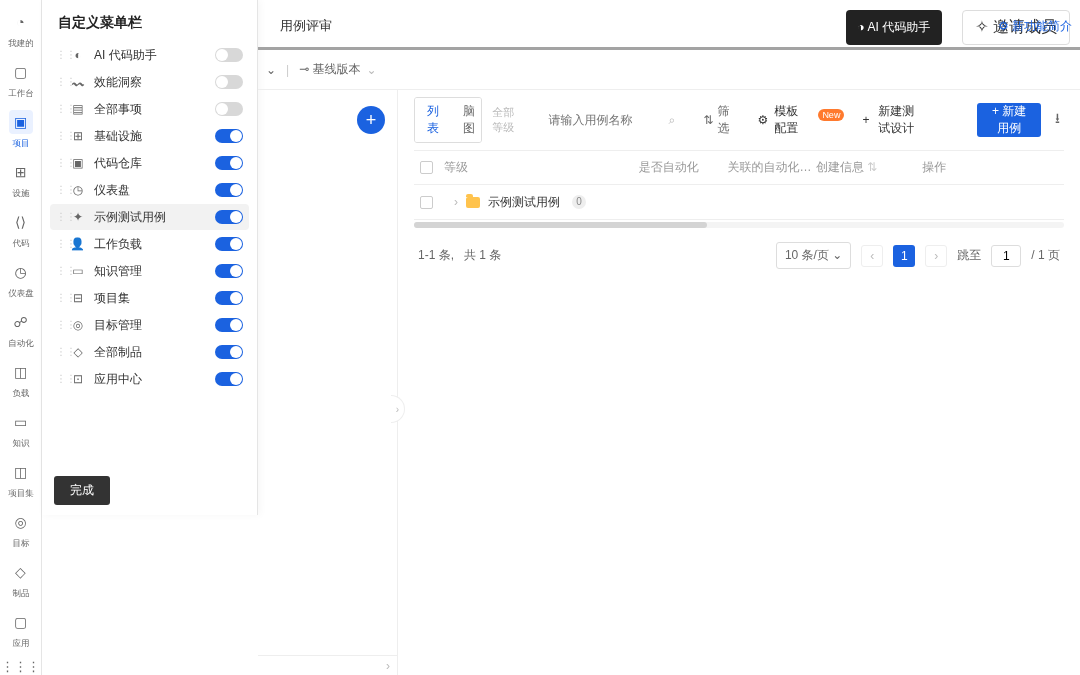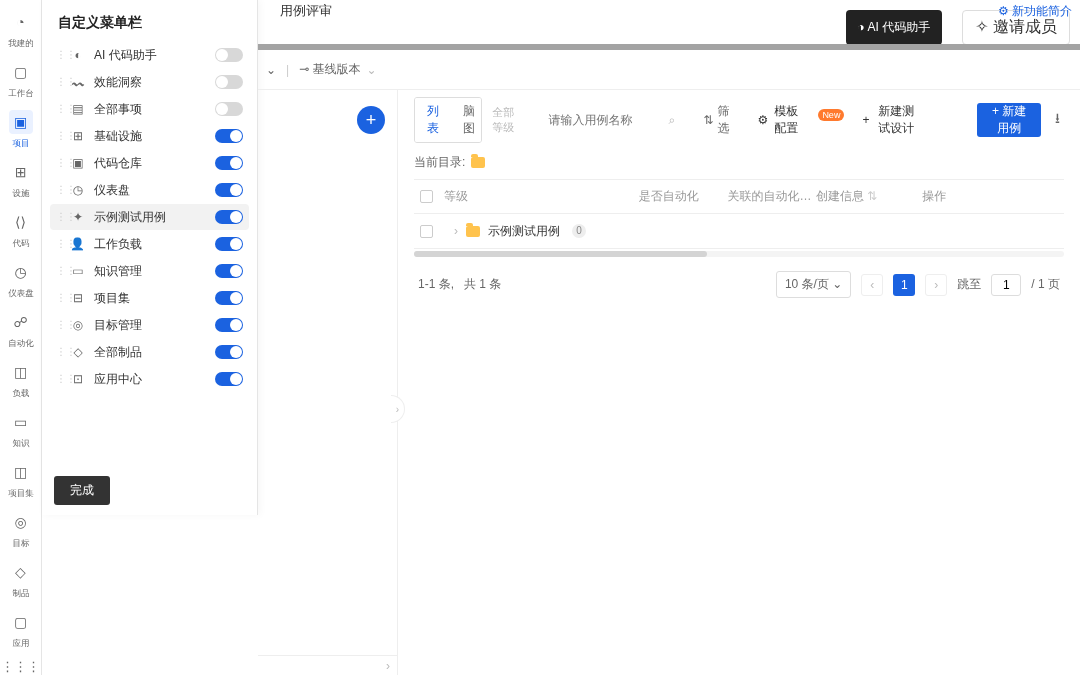--- a/index.html
+++ b/index.html
@@ -26,21 +26,21 @@
 .toggle.on { background: #1b62e0; }
 .toggle.on::after { right: 1px; }
 .toggle.off { background: #d8d8d8; }
 .toggle.off::after { left: 1px; }
 .menu-footer { padding: 10px 12px; }
 .btn-done { background: #333; color: #fff; border: none; padding: 6px 16px; border-radius: 3px; font-size: 12px; cursor: pointer; }
 .top-btns { position: absolute; right: 10px; top: 10px; display: flex; gap: 20px; }
 .btn-dark { background: #222; color: #fff; border: none; padding: 6px 12px; border-radius: 4px; font-size: 12px; cursor: pointer; }
 .btn-light { background: #fff; color: #333; border: 1px solid #ddd; padding: 6px 12px; border-radius: 4px; font-size: 16px; cursor: pointer; }
 .main-area { position: absolute; left: 258px; top: 0; right: 0; height: 675px; }
-.tab-row { height: 50px; display: flex; align-items: flex-end; padding: 16px 8px; border-bottom: 6px solid #a3a3a3; }
+.tab-row { height: 50px; display: flex; align-items: flex-end; padding: 4px 8px; border-bottom: 3px solid #a3a3a3; }
 .page-tab { padding: 8px 14px; font-size: 13px; color: #333; }
 .new-feat { margin-left: auto; color: #1b62e0; font-size: 12px; display:flex; align-items:flex-end; gap:4px; padding-bottom:8px; cursor:pointer; }
 .branch-row { height: 40px; display: flex; align-items: center; padding: 0 8px; border-bottom: 1px solid #eee; color: #666; font-size: 12px; }
 .branch-sep { margin: 0 10px; color: #ccc; }
 .left-col { position: absolute; left: 258px; top: 90px; width: 140px; height: calc(675px - 90px); border-right: 1px solid #eee; }
 .left-col-top { height: 60px; display:flex; align-items:center; justify-content:flex-end; padding-right: 12px; }
 .plus-btn { width: 28px; height: 28px; border-radius: 50%; background: #1b62e0; color: #fff; display:flex; align-items:center; justify-content:center; font-size:18px; cursor:pointer; }
 .center-col { position: absolute; left: 398px; top: 90px; right: 0; bottom: 0; }
 .toolbar { height: 60px; display: flex; align-items: center; padding: 0 16px; gap: 10px; }
 .view-switch { display: flex; border: 1px solid #ddd; border-radius: 3px; overflow: hidden; }
@@ -270,24 +270,20 @@
     <div class="tb-spacer"></div>
     <button class="tb-btn">⚙ <span>模板配置</span></button>
     <span style="position:relative">
       <span class="badge-new">New</span>
     </span>
     <button class="tb-btn">+ <span>新建测试设计</span></button>
     <button class="btn-primary">+ 新建用例</button>
     <span class="export-icon">⭳</span>
   </div>
 
-  <div class="dir-row">
-    <span>当前目录:</span>
-    <span class="folder"></span>
-  </div>
 
   <div class="table">
     <div class="thead">
       <div>
           <div class="cb"></div>
         </div>
       <div class="cell">等级</div>
       <div class="cell">是否自动化</div>
       <div class="cell">关联的自动化用例</div>
       <div class="cell"><span>创建信息</span> <span style="color:#ccc">⇅</span></div>

